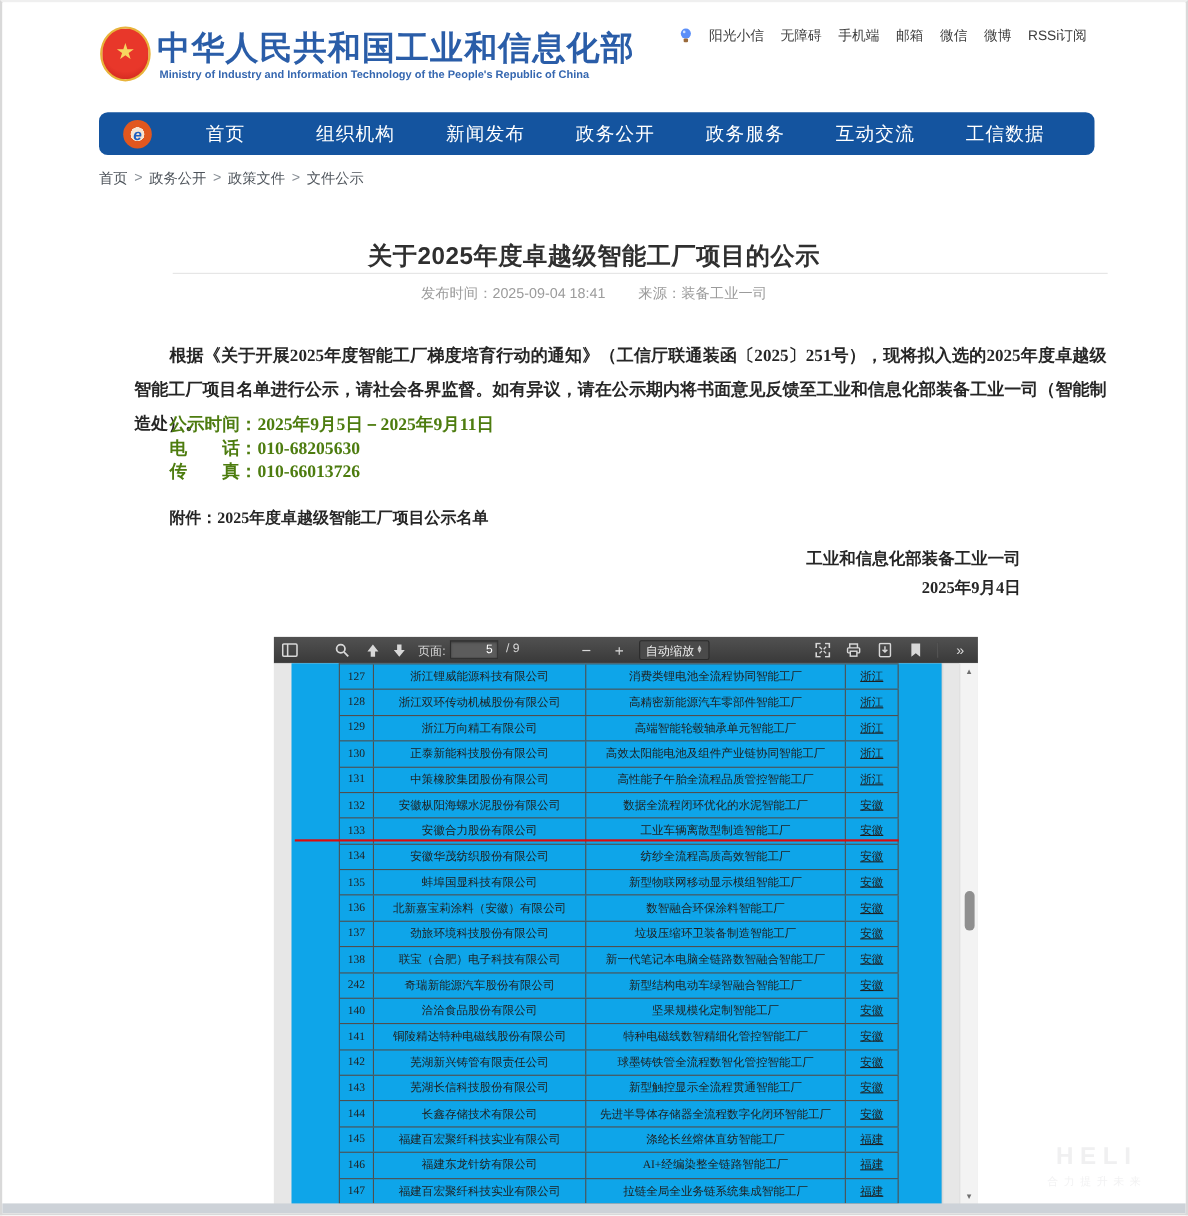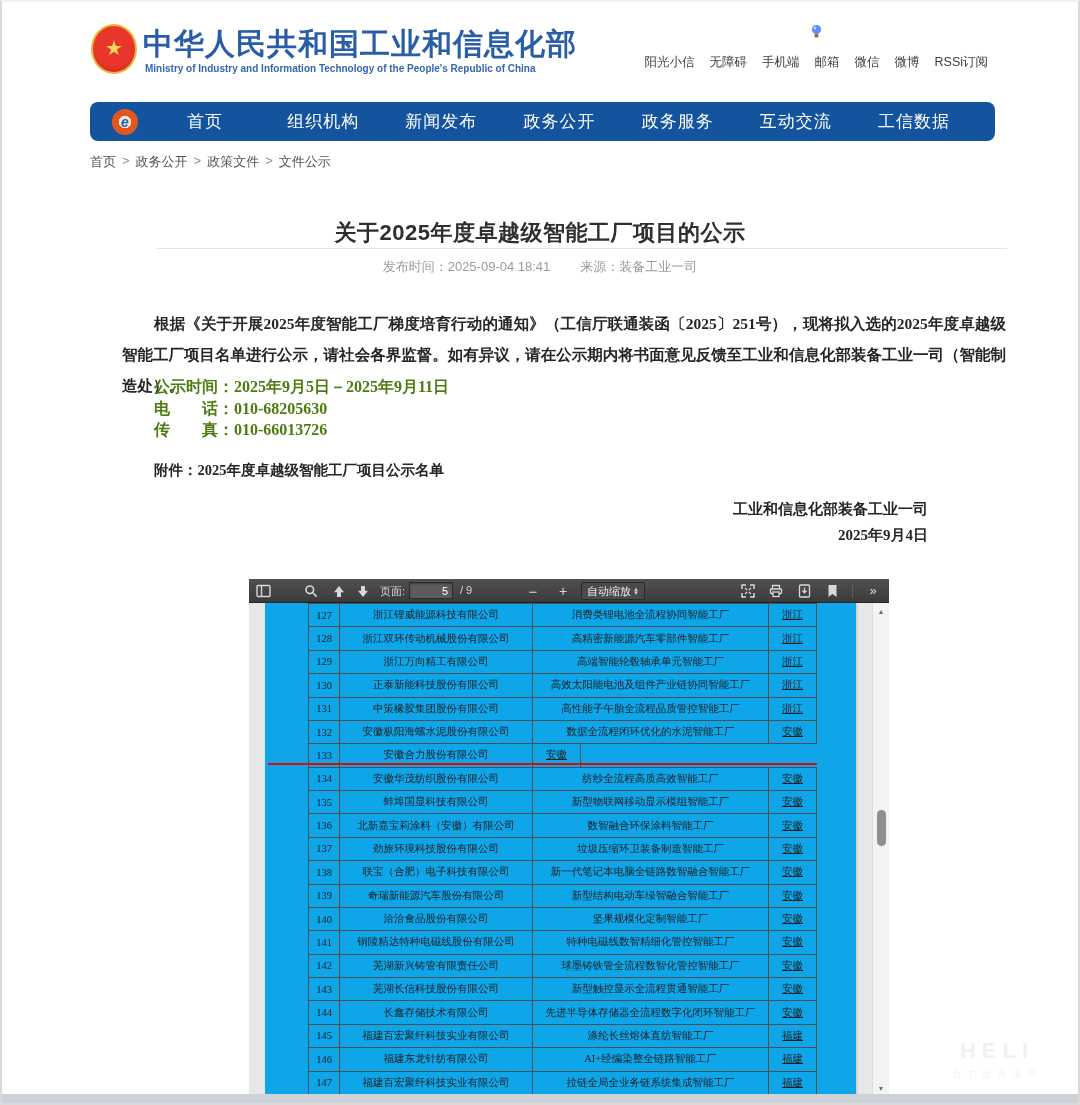--- a/index.html
+++ b/index.html
@@ -13,21 +13,21 @@
             display:flex; align-items:center; justify-content:center; }
   .emblem-circle { width:46px; height:50px; border-radius:50%;
             background:radial-gradient(circle at 50% 42%, #e8372a 58%, #c5201a 100%);
             border:2px solid #e8b43c; display:flex; align-items:center; justify-content:center; }
   .emblem-star { color:#f6d660; font-size:20px; line-height:1; margin-top:-2px; }
   .site-title-cn { position:absolute; left:141px; top:22px; font-size:30px; font-weight:bold;
             color:#2a5da8; letter-spacing:1px; }
   .site-title-en { position:absolute; left:143px; top:61px; font-size:10px; font-weight:bold;
             color:#3567b0; }
   .top-links { position:absolute; top:22px; right:90px; display:flex; align-items:center;
-            gap:15px; font-size:12.5px; color:#3c3c3c;flex-direction:column; }
+            gap:15px; font-size:12.5px; color:#3c3c3c; }
   .top-link { color:#3c3c3c; text-decoration:none; cursor:pointer; }
   .lamp-icon { width:13px; height:15px; display:inline-block; }
   .search-bar { position:absolute; top:46px; right:86px; display:flex; }
   .search-input { width:252px; height:30px; border:1px solid #c8c8c8; border-right:none;
             padding:0 10px; font-size:13.5px; color:#333; outline:none; }
   .search-input::placeholder { color:#9a9a9a; }
   .search-btn { width:34px; height:30px; background:#0f55a5; border:none; cursor:pointer;
             display:flex; align-items:center; justify-content:center; }
 
   
@@ -351,20 +351,21 @@
               <div class="cell c-no">132</div>
               <div class="cell c-company">安徽枞阳海螺水泥股份有限公司</div>
               <div class="cell c-project">数据全流程闭环优化的水泥智能工厂</div>
               <div class="cell c-province">安徽</div>
 
             </div>
 
             <div class="trow underlined">
               <div class="cell c-no">133</div>
               <div class="cell c-company">安徽合力股份有限公司</div>
+              <div class="cell c-project">工业车辆离散型制造智能工厂</div>
               <div class="cell c-province">安徽</div>
               <div class="red-mark"></div>
             </div>
 
             <div class="trow">
               <div class="cell c-no">134</div>
               <div class="cell c-company">安徽华茂纺织股份有限公司</div>
               <div class="cell c-project">纺纱全流程高质高效智能工厂</div>
               <div class="cell c-province">安徽</div>
 
@@ -396,21 +397,21 @@
 
             <div class="trow">
               <div class="cell c-no">138</div>
               <div class="cell c-company">联宝（合肥）电子科技有限公司</div>
               <div class="cell c-project">新一代笔记本电脑全链路数智融合智能工厂</div>
               <div class="cell c-province">安徽</div>
 
             </div>
 
             <div class="trow">
-              <div class="cell c-no">139</div>
+              <div class="cell c-no">242</div>
               <div class="cell c-company">奇瑞新能源汽车股份有限公司</div>
               <div class="cell c-project">新型结构电动车绿智融合智能工厂</div>
               <div class="cell c-province">安徽</div>
 
             </div>
 
             <div class="trow">
               <div class="cell c-no">140</div>
               <div class="cell c-company">洽洽食品股份有限公司</div>
               <div class="cell c-project">坚果规模化定制智能工厂</div>

